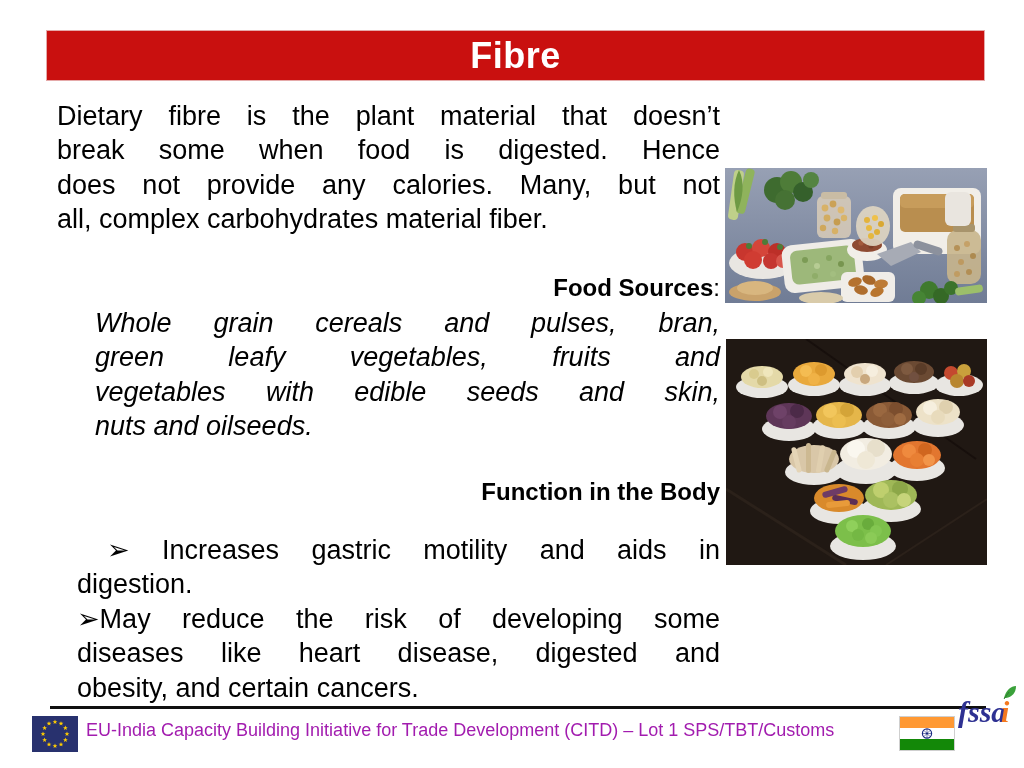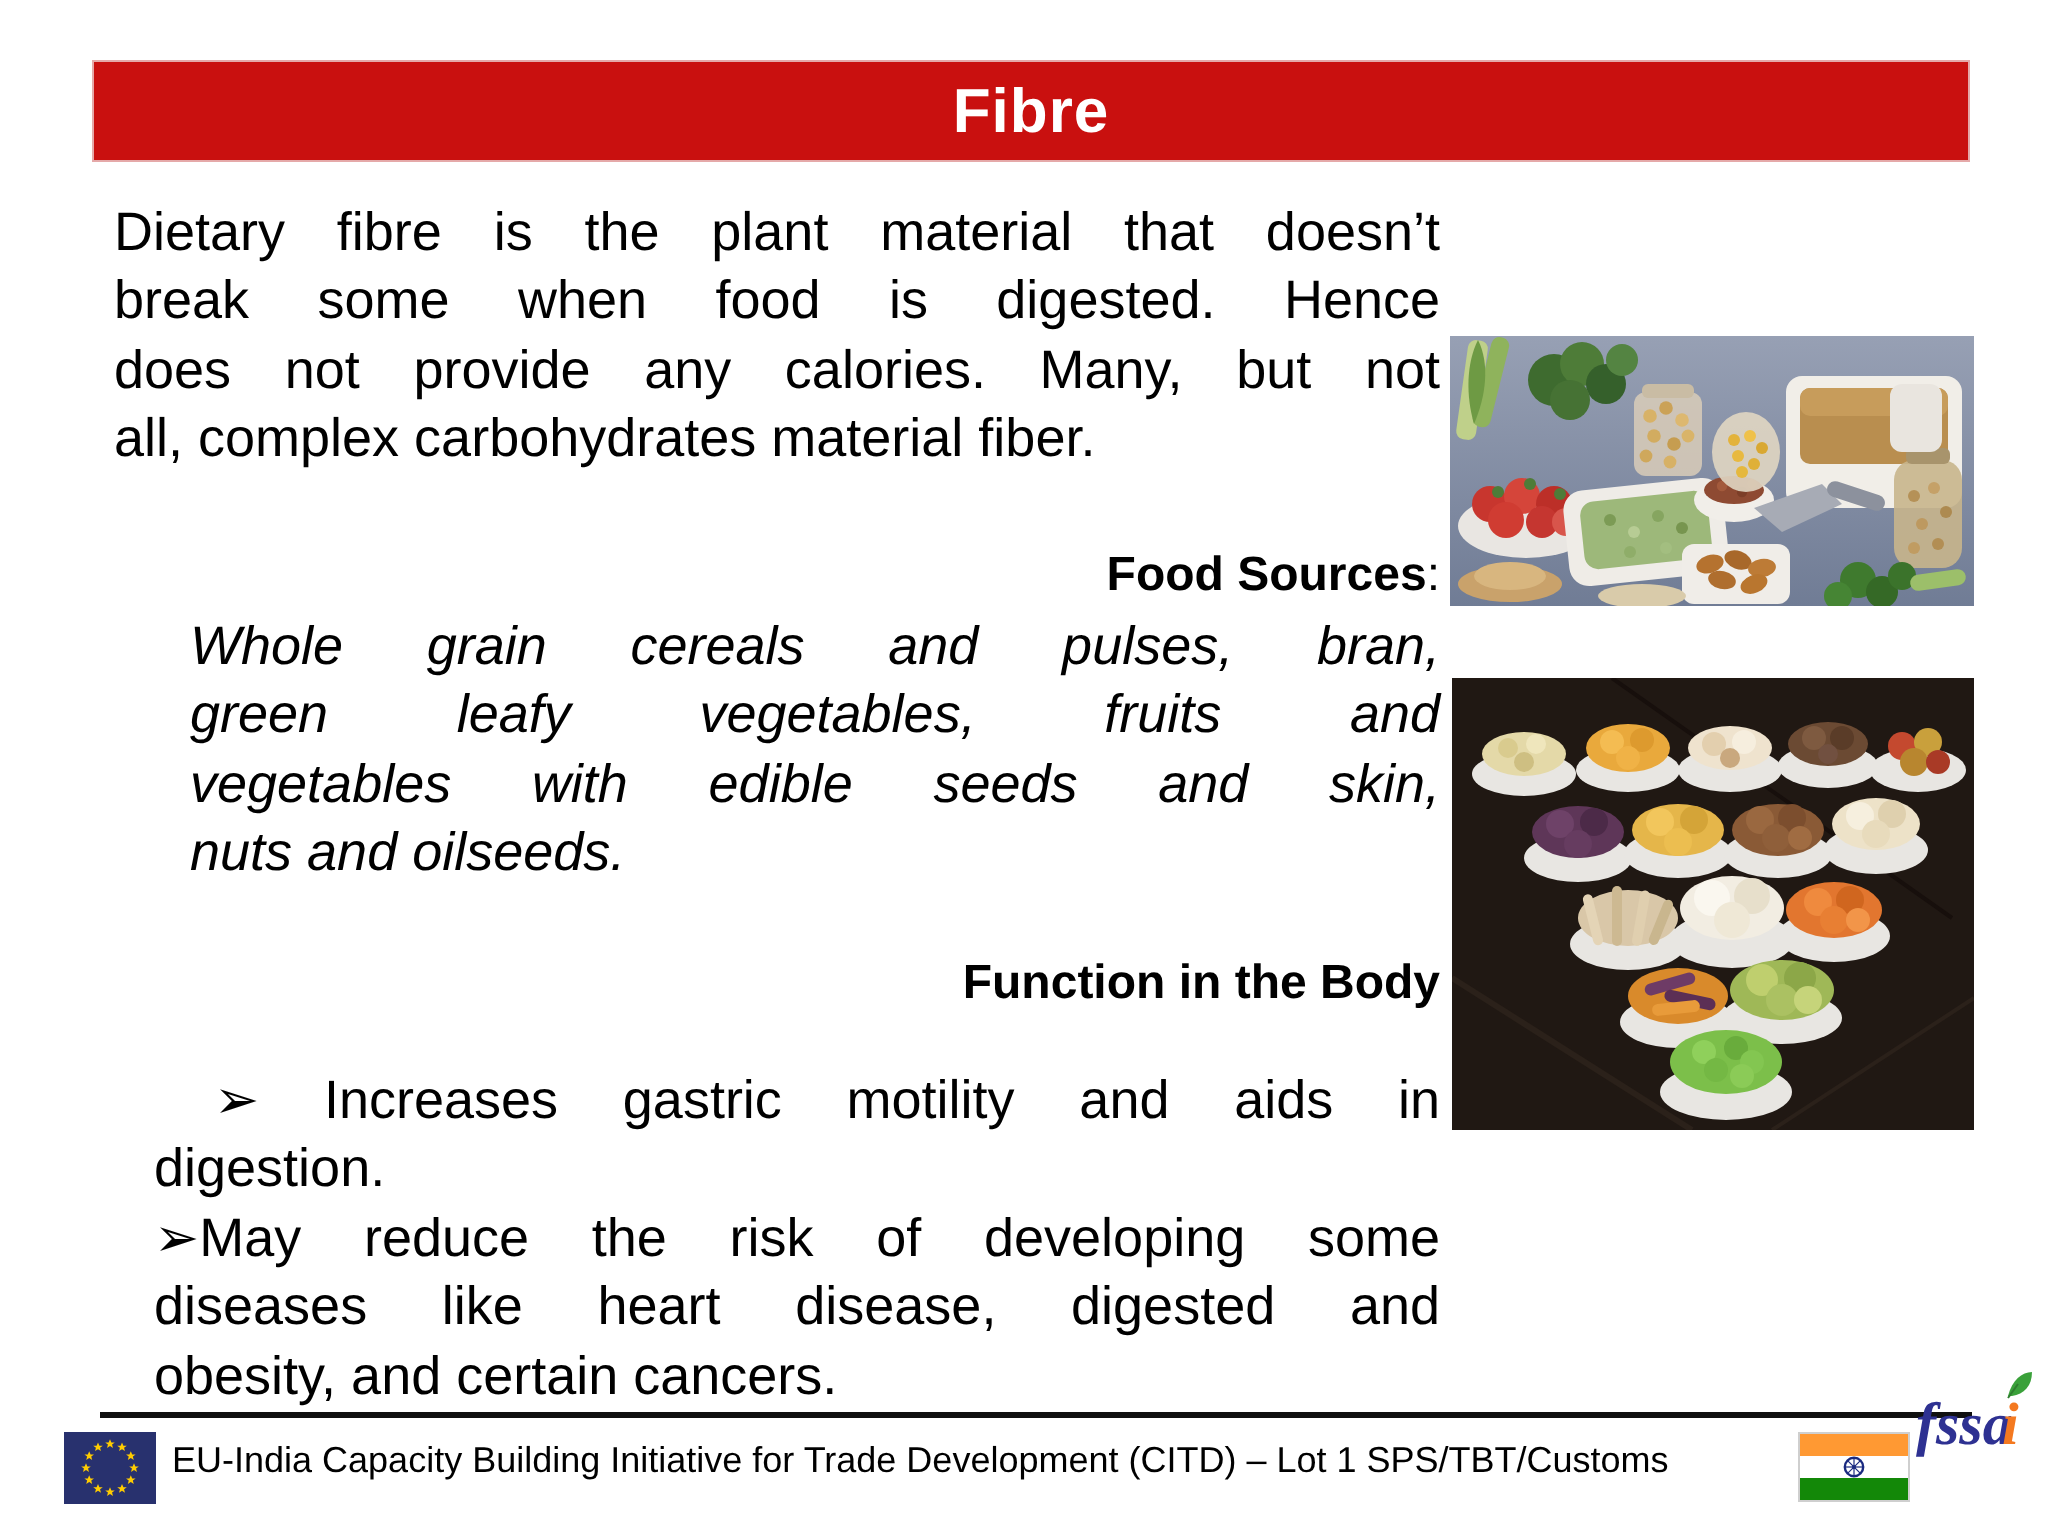--- a/index.html
+++ b/index.html
@@ -7,37 +7,37 @@
     position:relative;width:1024px;height:768px;background:#ffffff;overflow:hidden;
     font-family:"Liberation Sans","DejaVu Sans",sans-serif;color:#000;
   }
   
   .titlebar{
     position:absolute;left:46px;top:30px;width:939px;height:51px;
     background:#C9100F;border:1px solid #e5a9a9;box-sizing:border-box;
     display:flex;align-items:center;justify-content:center;
   }
   .titlebar .t{
-    color:#ffffff;font-size:31px;font-weight:bold;letter-spacing:.5px;text-align:right;
+    color:#ffffff;font-size:36px;font-weight:bold;letter-spacing:.5px;text-align:right;
   }
   
   .col{position:absolute;left:57px;width:663px;font-size:27px;line-height:34.4px;}
   .line{white-space:normal;}
   .just{text-align:justify;text-align-last:justify;}
   .b{font-weight:bold;}
   .ind{padding-left:38px;font-style:italic;}
   .bul{padding-left:20px;}
   .bul1{text-indent:30px;}
   .heading{font-size:24px;line-height:34.4px;text-align:right;}
   
   .photo{position:absolute;overflow:hidden;}
   
   .rule{position:absolute;left:50px;top:706px;width:936px;height:3px;background:#101010;}
   .footer-text{
-    position:absolute;left:86px;top:720px;width:810px;font-size:18px;color:#000000;
+    position:absolute;left:86px;top:720px;width:810px;font-size:18px;color:#a21caf;
     white-space:nowrap;
   }
   .euflag{position:absolute;left:32px;top:716px;width:46px;height:36px;}
   .inflag{position:absolute;left:899px;top:716px;width:54px;height:33px;border:1px solid #cfcfcf;}
   .fssai{position:absolute;left:957px;top:684px;width:60px;height:48px;}
 </style>
 </head>
 <body>
 
 <div id="slide">

